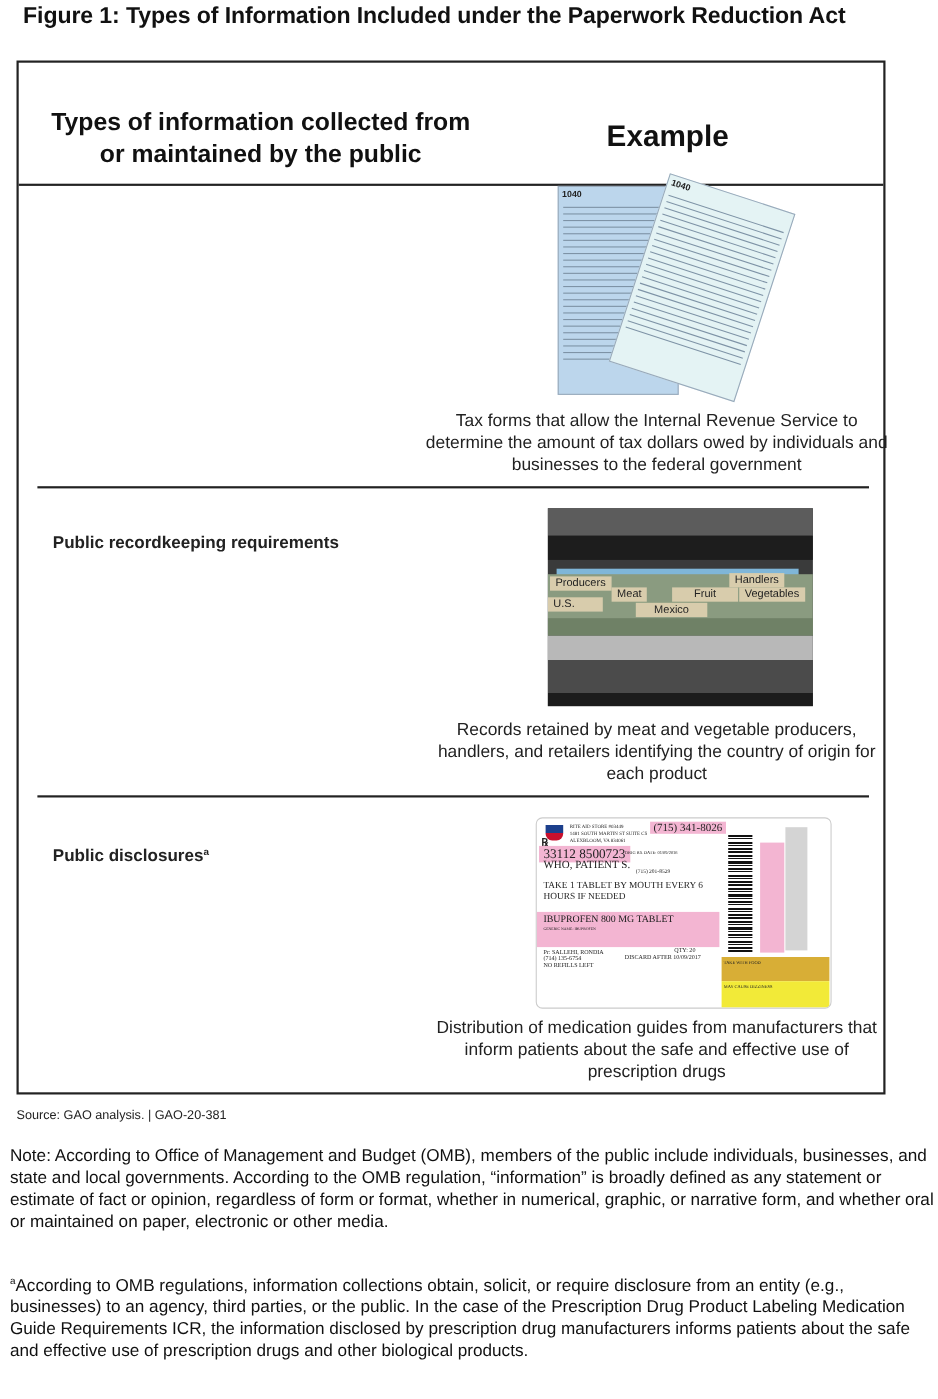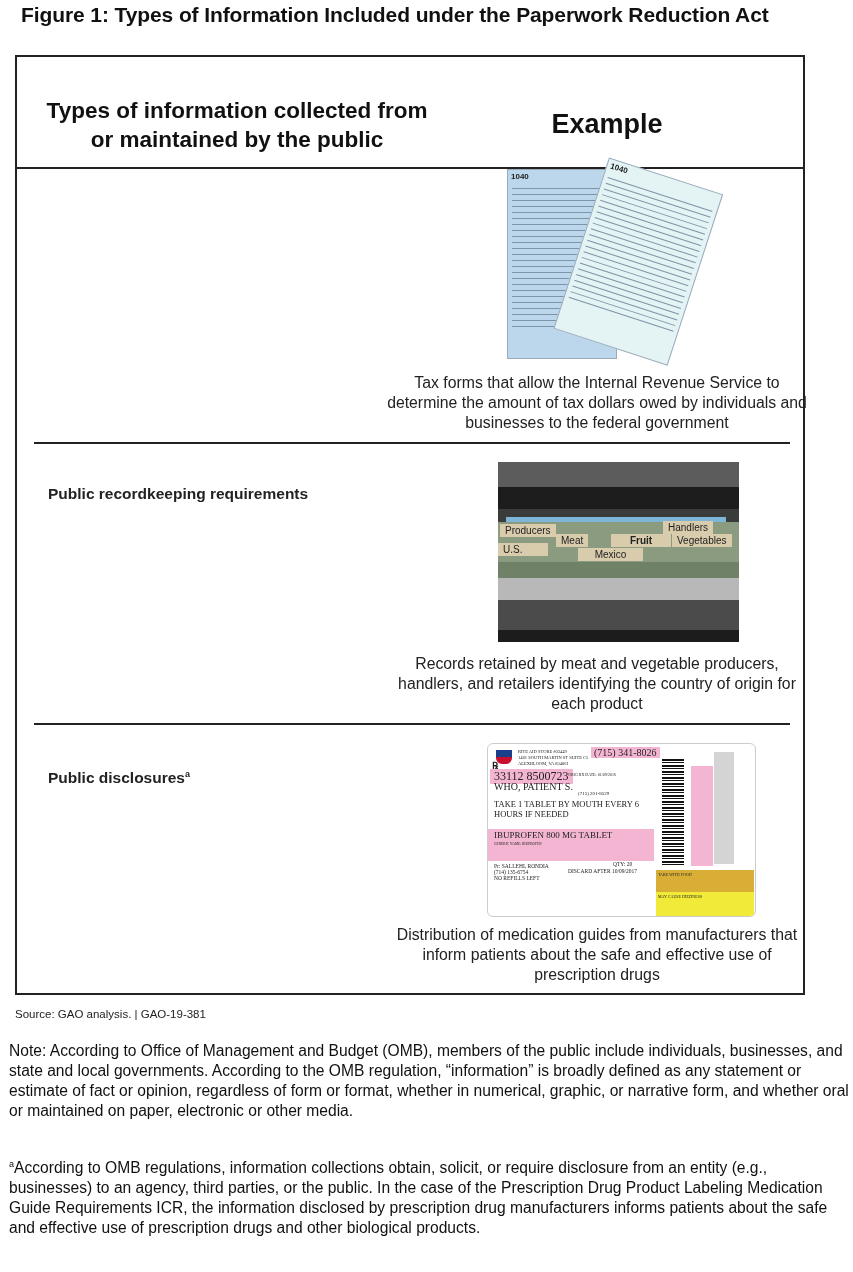--- a/index.html
+++ b/index.html
@@ -124,21 +124,21 @@
     <div class="band1"></div>
       <div class="band2"></div>
     <div class="blue"></div>
       <div class="green"></div>
       <div class="green2"></div>
     <div class="light"></div>
       <div class="dark"></div>
       <div class="bottom"></div>
     <div class="tab" style="left:2px;top:62px;">Producers</div>
     <div class="tab" style="left:58px;top:72px;">Meat</div>
-    <div class="tab" style="left:113px;top:72px;width:50px;text-align:center;font-weight:bold;">Fruit</div>
+    <div class="tab" style="left:113px;top:72px;width:50px;text-align:center;">Fruit</div>
     <div class="tab" style="left:165px;top:59px;">Handlers</div>
     <div class="tab" style="left:174px;top:72px;">Vegetables</div>
     <div class="tab" style="left:0px;top:81px;width:40px;">U.S.</div>
     <div class="tab" style="left:80px;top:86px;width:55px;text-align:center;">Mexico</div>
   </div>
   <div class="caption" style="top:597px;">Records retained by meat and vegetable producers, handlers, and retailers identifying the country of origin for each product</div>
   <div class="sep" style="top:666px;"></div>
 
   <div class="rowlabel" style="top:707px;"><span>Public disclosures</span><sup>a</sup></div>
   <div class="rx">
@@ -171,16 +171,16 @@
     <div class="t" style="left:80px;top:124px;font-size:5.5px;">DISCARD AFTER 10/09/2017</div>
     <div class="barcode"></div>
     <div class="pinkcol pink"></div>
     <div class="graycol"></div>
     <div class="ochre">TAKE WITH FOOD</div>
     <div class="yellow">MAY CAUSE DIZZINESS</div>
   </div>
   <div class="caption" style="top:868px;">Distribution of medication guides from manufacturers that inform patients about the safe and effective use of prescription drugs</div>
 </div>
 
-<div class="source">Source: GAO analysis.  |  GAO-19-381</div>
+<div class="source">Source: GAO analysis.  |  GAO-20-381</div>
 
 <div class="note">Note: According to Office of Management and Budget (OMB), members of the public include individuals, businesses, and state and local governments. According to the OMB regulation, “information” is broadly defined as any statement or estimate of fact or opinion, regardless of form or format, whether in numerical, graphic, or narrative form, and whether oral or maintained on paper, electronic or other media.</div>
 <div class="note note2"><sup>a</sup><span>According to OMB regulations, information collections obtain, solicit, or require disclosure from an entity (e.g., businesses) to an agency, third parties, or the public. In the case of the Prescription Drug Product Labeling Medication Guide Requirements ICR, the information disclosed by prescription drug manufacturers informs patients about the safe and effective use of prescription drugs and other biological products.</span></div>
 
 </body></html>

